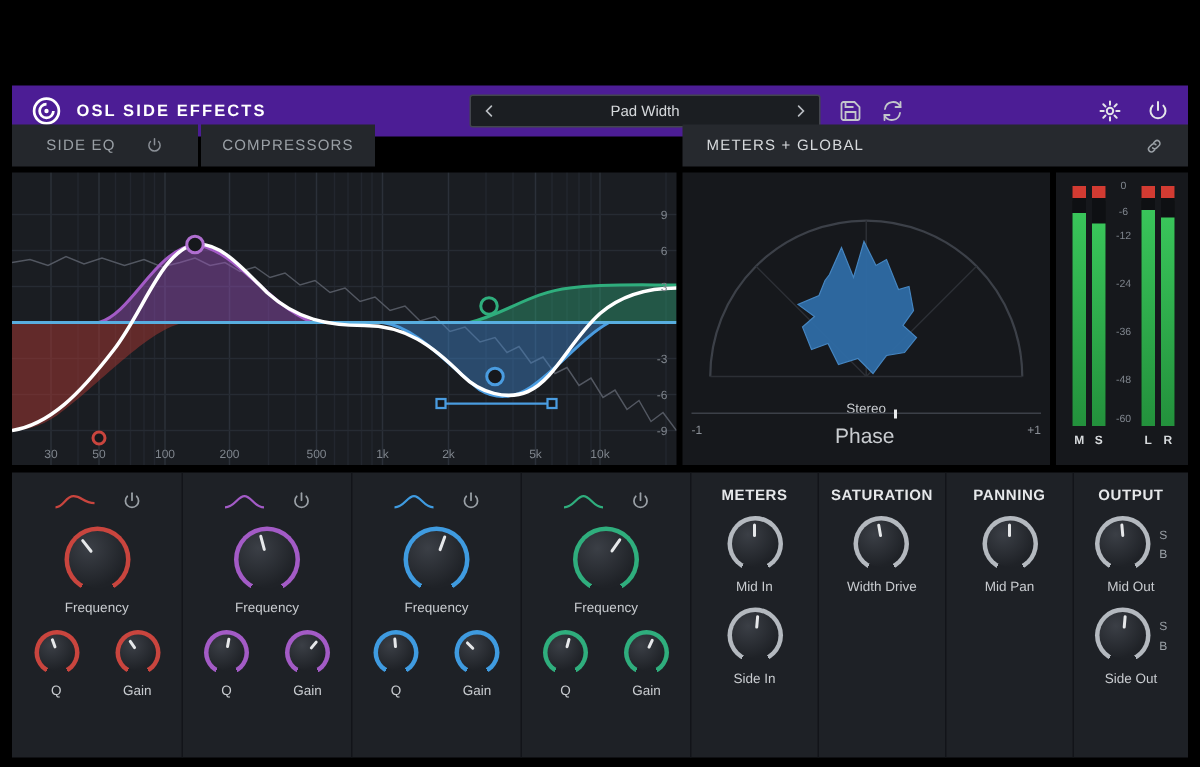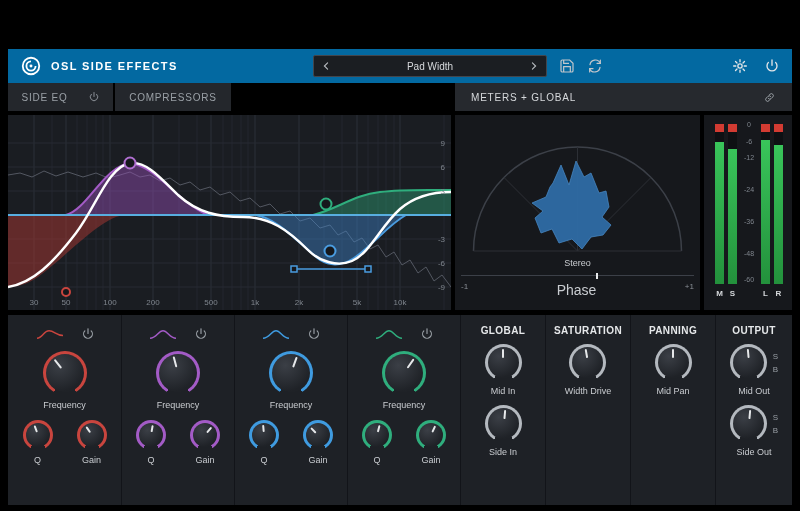--- a/index.html
+++ b/index.html
@@ -1,44 +1,44 @@
 <!DOCTYPE html>
 <html><head>
 <meta charset="utf-8">
 <style>
   *{margin:0;padding:0;box-sizing:border-box}
   html,body{width:800px;height:511px;background:#000;font-family:"Liberation Sans",sans-serif;overflow:hidden}
   .stage{position:relative;width:800px;height:511px;background:#000}
   .plugin{position:absolute;left:8px;top:45px;width:784px;height:460px}
 
   
-  .topbar{position:absolute;left:0;top:4px;width:784px;height:34px;background:#0369a1;display:flex;align-items:center;padding:0 12px}
+  .topbar{position:absolute;left:0;top:12px;width:784px;height:34px;background:#4c1d95;display:flex;align-items:center;padding:0 12px}
   .logo{width:22px;height:22px;color:#fff}
   .app-title{color:#fff;font-size:11px;font-weight:bold;letter-spacing:1.4px;margin-left:9px}
   .preset-group{position:absolute;left:305px;top:6px;display:flex;align-items:center;gap:12px}
   .preset-box{width:234px;height:22px;border:1px solid #42464d;border-radius:2px;display:flex;align-items:center;justify-content:space-between;padding:0 8px;color:#d6d9dc;font-size:10px;background:#1b1e22}
   .chev{width:8px;height:12px;color:#b9bdc2;cursor:pointer}
   .iconbtn{width:16px;height:16px;color:#c2c6cb;cursor:pointer}
   .right-icons{margin-left:auto;display:flex;gap:16px;align-items:center}
   .right-icons .iconbtn{color:#e4e6e9}
 
   
   .tabs{position:absolute;top:38px;left:0;width:784px;height:28px;display:flex}
   .tab{height:28px;display:flex;align-items:center;justify-content:center;gap:20px;font-size:10px;letter-spacing:.8px;color:#9aa0a6;background:#24272c;margin-right:2px;cursor:pointer}
   .tab.active{background:#131518;color:#e8eaec}
-  .tab-mid{width:108px}.tab-side{width:105px}.tab-comp{width:116px;margin-right:0}
+  .tab-mid{width:108px}.tab-side{width:124px}.tab-comp{width:116px;margin-right:0}
   .tab-meters{margin-left:auto;width:337px;justify-content:space-between;padding:0 16px;background:#26292e;color:#d6d9dc;margin-right:0}
   .tab .pico{width:12px;height:12px;color:#8a8f96}
   .linkico{width:13px;height:13px;color:#9aa0a6}
 
   
   .main{position:absolute;top:70px;left:0;width:784px;height:195px;display:flex;gap:4px}
   .eq{width:443px;height:195px;background:#1a1d22;position:relative}
   .gonio{width:245px;height:195px;background:#16181c;position:relative}
-  .gonio-label{position:absolute;top:143px;width:100%;text-align:center;font-size:9px;color:#c9ccd0}
+  .gonio-label{position:absolute;top:152px;width:100%;text-align:center;font-size:9px;color:#c9ccd0}
   .phase-row{position:absolute;top:160px;left:6px;right:6px;border-top:1px solid #3c4048;padding-top:6px;display:flex;justify-content:space-between;font-size:8px;color:#8a8f96}
   .phase-row .mid{font-size:14px;color:#c9ccd0}
   .phase-tick{position:absolute;left:58%;top:-3px;width:2px;height:6px;background:#e8eaec}
 
   
   .meterpanel{width:88px;height:195px;background:#16181c}
   .mwrap{display:flex;justify-content:space-between;padding:9px 9px 0 11px}
   .mpair{display:flex;gap:4px}
   .mcol{display:flex;flex-direction:column;align-items:center}
   .bar{width:9px;height:160px;background:#0e1013;display:flex;flex-direction:column}
@@ -428,21 +428,21 @@
                 <div class="ring"></div>
                 <div class="cap"></div>
                 <div class="ind"></div>
               </div>
             <div class="klabel">Gain</div>
           </div>
         </div>
       </div>
 
       <div class="sec">
-        <div class="sec-title">GLOBAL</div>
+        <div class="sec-title">METERS</div>
         <div class="kgroup">
           <div class="knob mid c-grey" style="--rot:0deg">
               <div class="ring"></div>
               <div class="cap"></div>
               <div class="ind"></div>
             </div>
           <div class="klabel">Mid In</div>
         </div>
         <div class="kgroup">
           <div class="knob mid c-grey" style="--rot:5deg">

